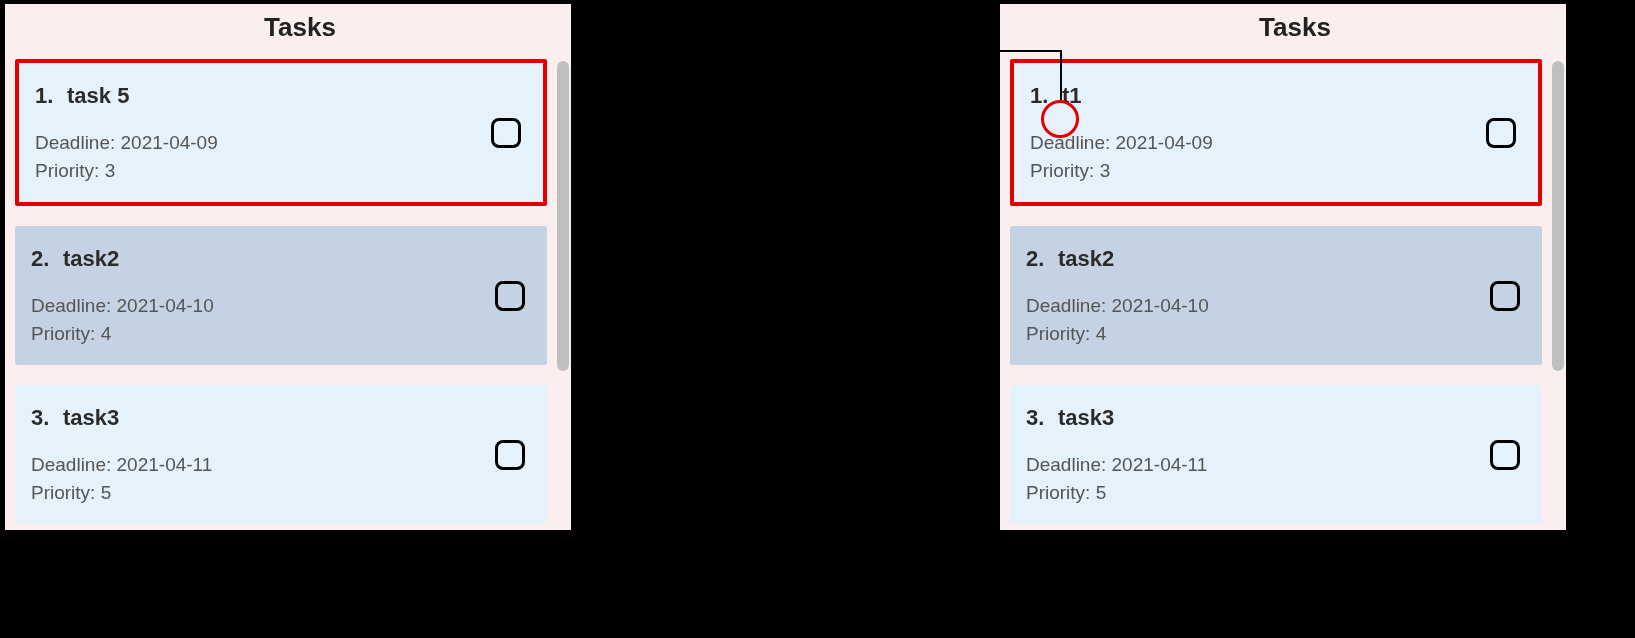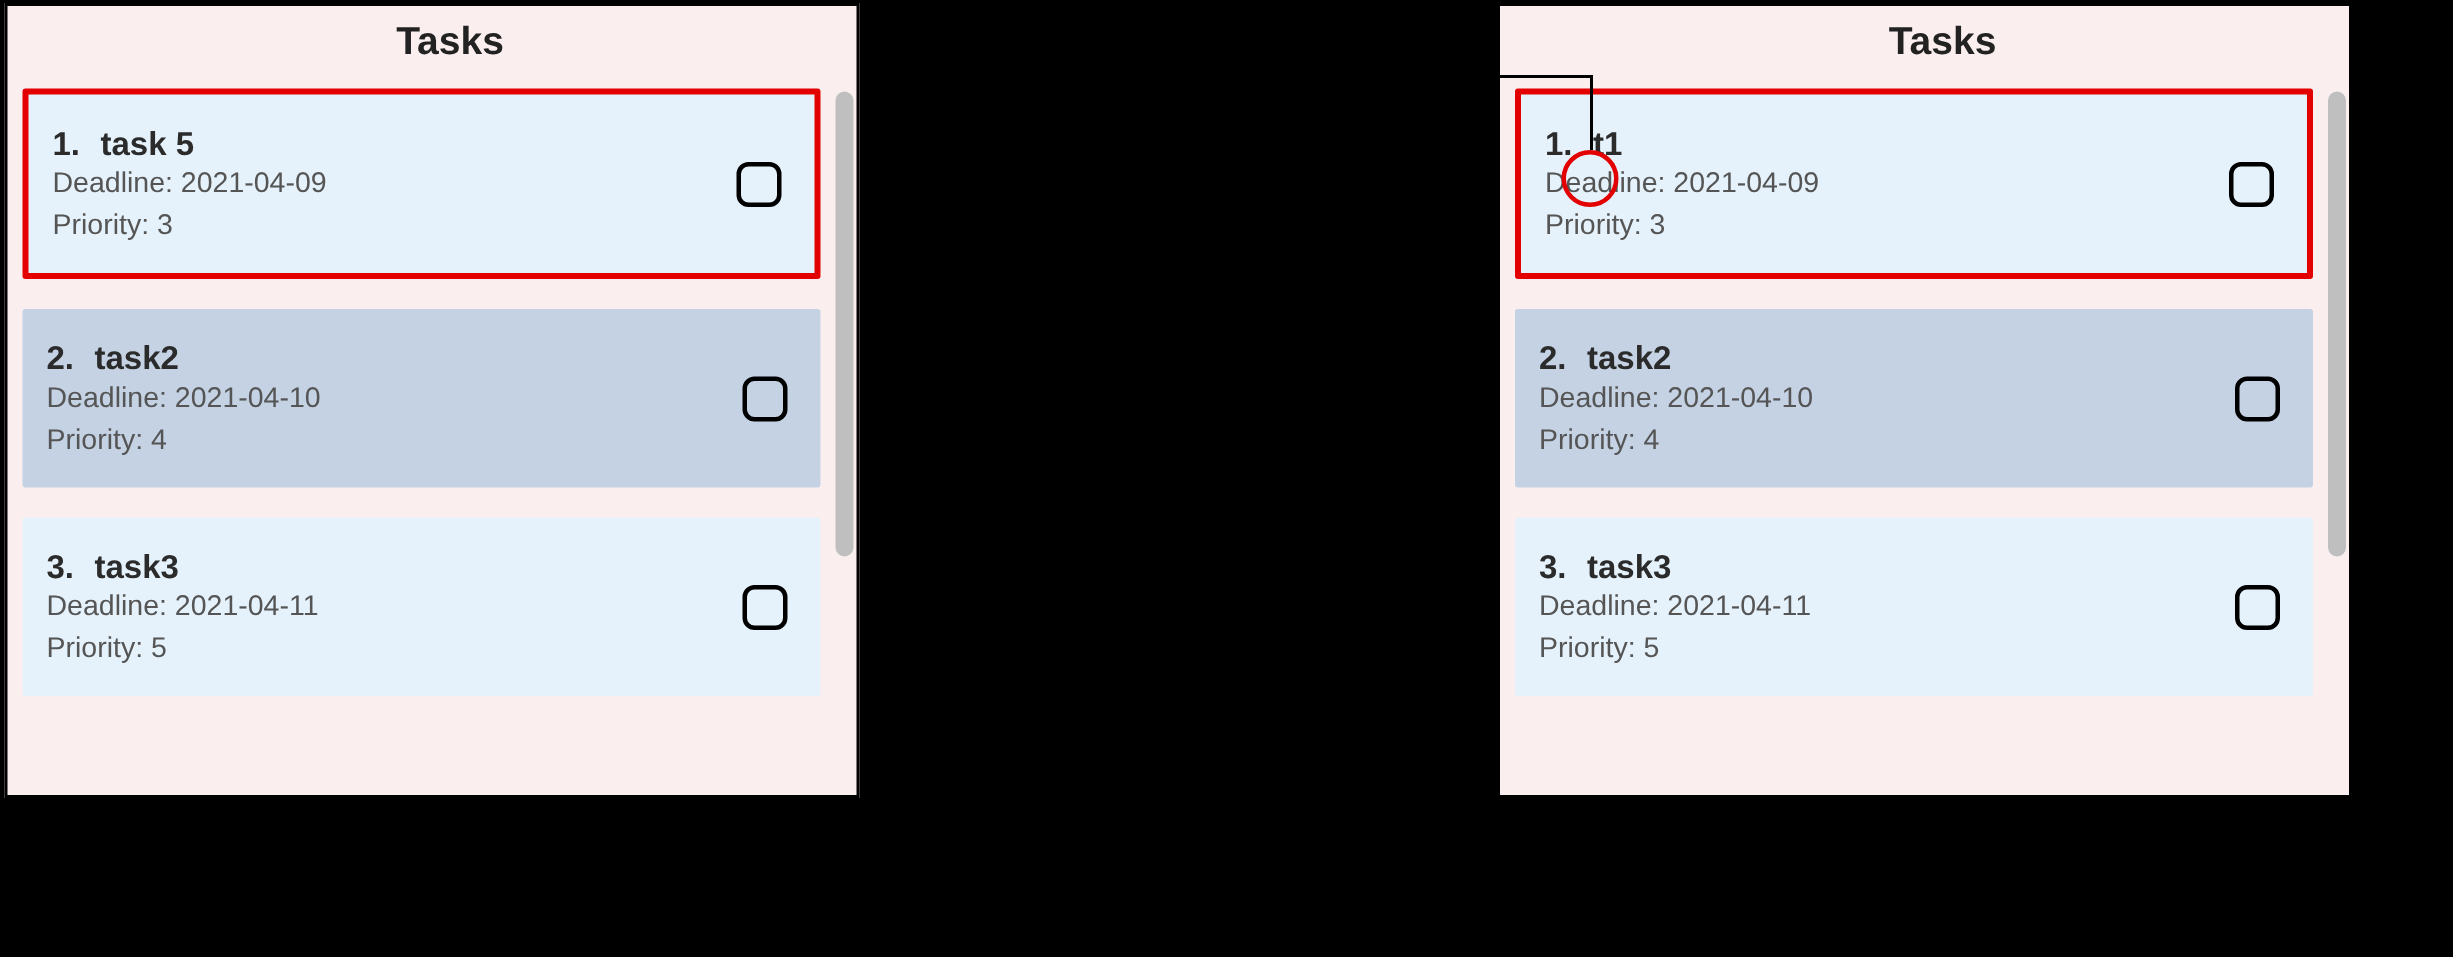--- a/index.html
+++ b/index.html
@@ -61,21 +61,21 @@
     font-weight: 600;
     color: #2b2b2b;
     display: flex;
     align-items: baseline;
     gap: 10px;
   }
   .task-head .num   { min-width: 22px; }
   .task-head .title { }
 
   .task-meta {
-    margin-top: 0;
+    margin-top: 20px;
     font-size: 19px;
     color: #555;
     line-height: 1.45;
   }
 
   .checkbox {
     position: absolute;
     right: 22px;
     top: 50%;
     transform: translateY(-50%);

